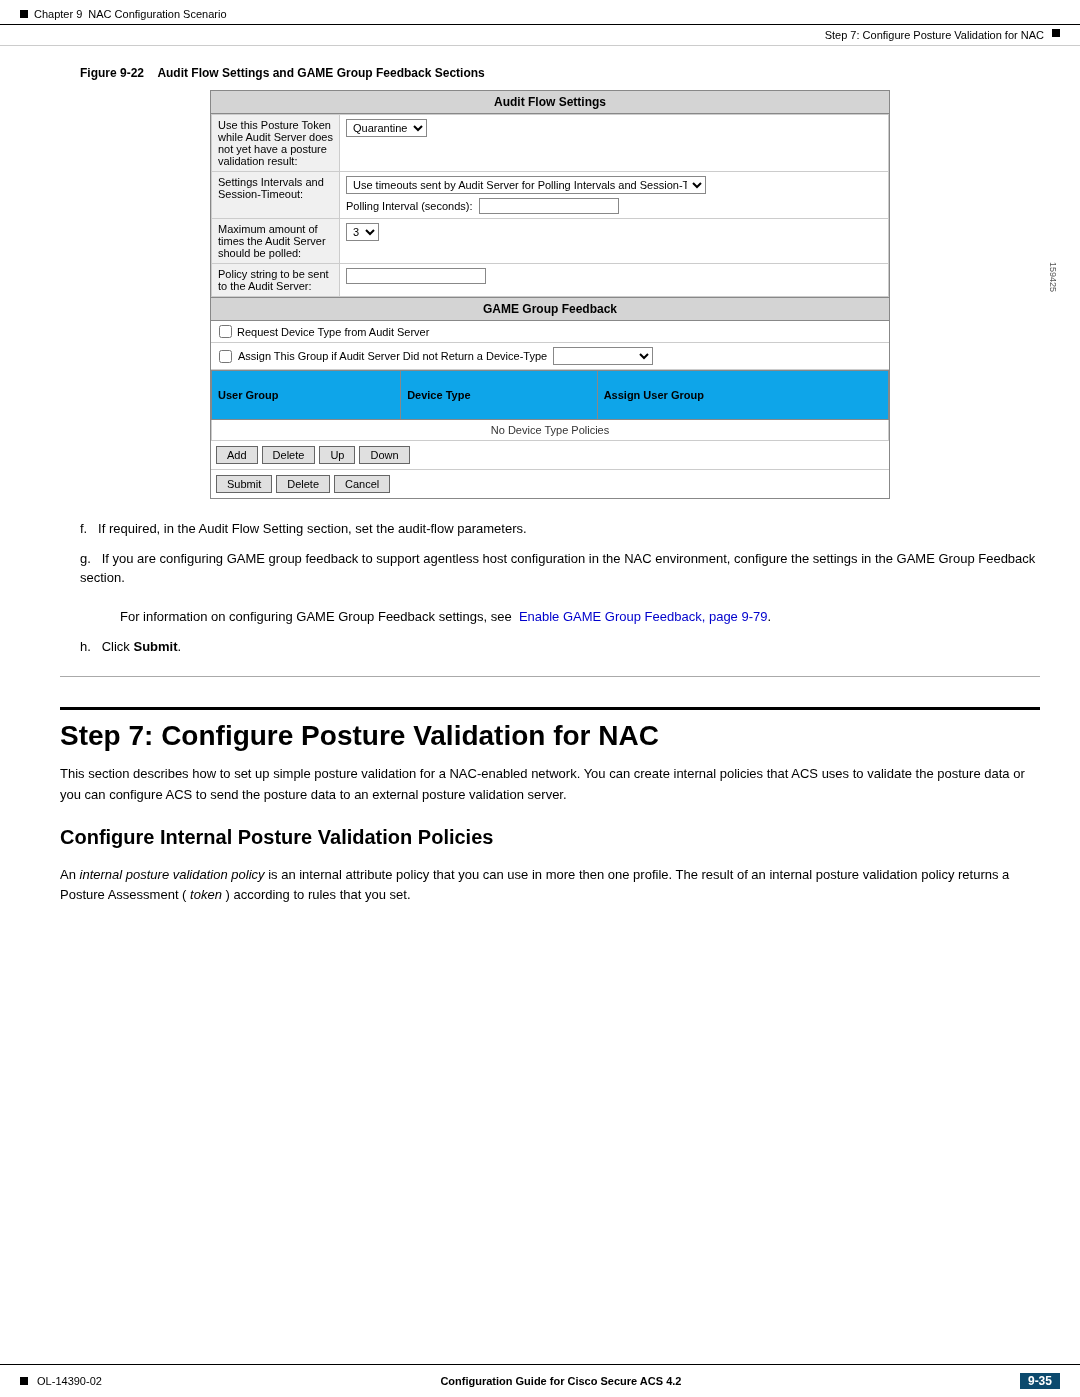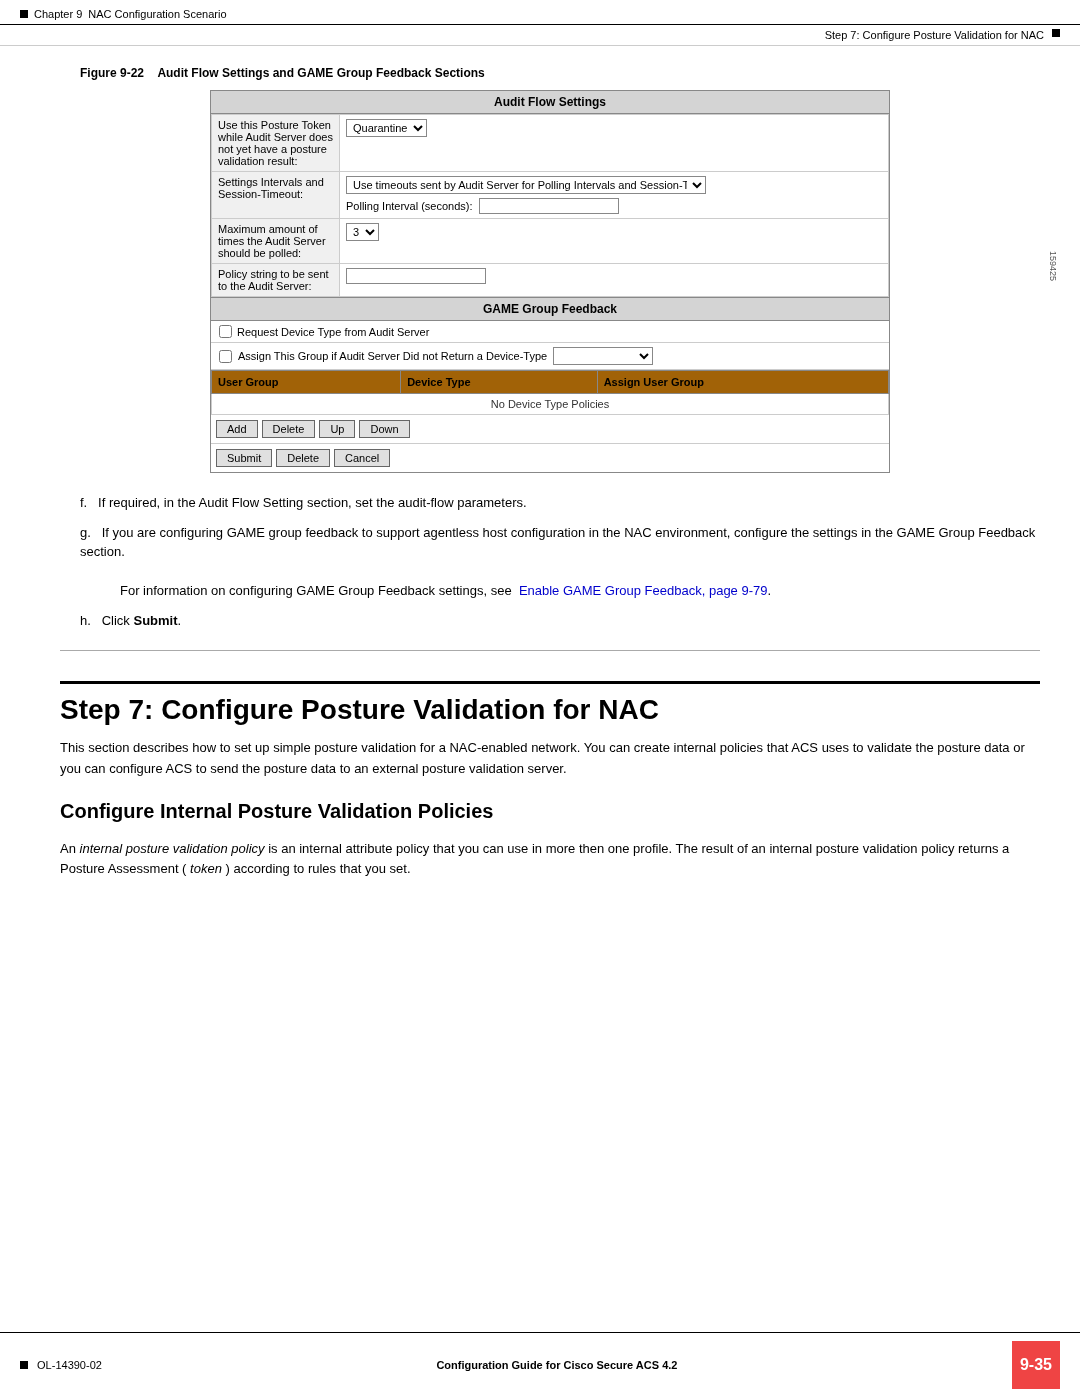--- a/index.html
+++ b/index.html
@@ -142,23 +142,23 @@
     .ui-button {
       border: 1px solid #666;
       background: #e0e0e0;
       padding: 2px 10px;
       font-size: 11px;
       cursor: pointer;
     }
 
     .column-header-row td {
       font-weight: bold;
-      background: #a16207;
+      background: #0ea5e9;
       border: 1px solid #888;
-      padding: 5px 6px;
+      padding: 18px 6px;
       font-size: 11px;
     }
 
     .feedback-section {
       border-top: 1px solid #888;
     }
 
     .checkbox-row {
       display: flex;
       align-items: center;
@@ -233,24 +233,24 @@
       right: 0;
       display: flex;
       justify-content: space-between;
       align-items: center;
       padding: 8px 20px;
       border-top: 1px solid #000;
       font-size: 11px;
     }
 
     .page-number-box {
-      background: #ef4444;
+      background: #0c4a6e;
       color: #fff;
-      padding: 15px 8px;
-      font-size: 16px;
+      padding: 1px 8px;
+      font-size: 12px;
       font-weight: bold;
     }
 
     .divider-line {
       border: none;
       border-top: 1px solid #aaa;
       margin: 20px 0;
     }
   </style>
 </head>

